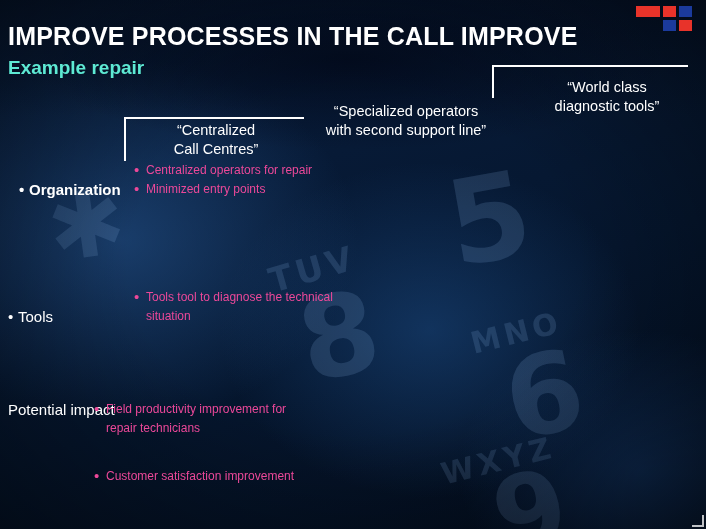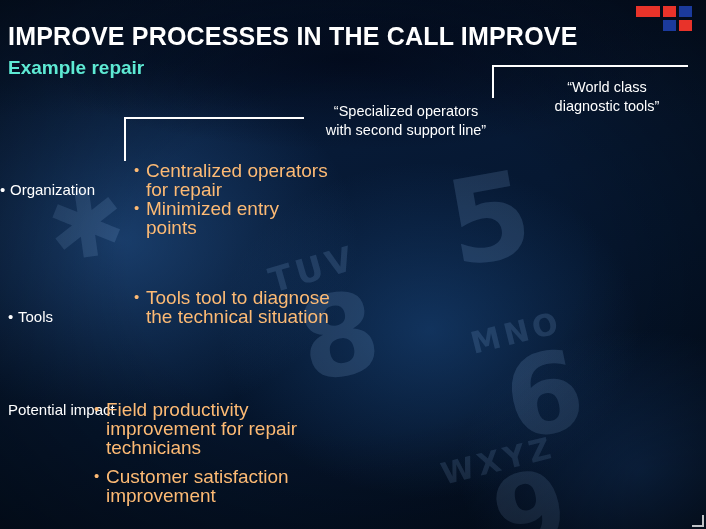--- a/index.html
+++ b/index.html
@@ -115,22 +115,22 @@
   
   .row-label {
     position: absolute;
     color: #ffffff;
     font-size: 15px;
     line-height: 19px;
     white-space: pre-line;
   }
   .bullets {
     position: absolute;
-    color: #fdba74;
-    font-size: 19px;
+    color: #ec4899;
+    font-size: 12px;
     line-height: 19px;
   }
   .bullet {
     position: relative;
     padding-left: 12px;
     margin-bottom: 0;
   }
   .bullet::before {
     content: "\2022";
     position: absolute;
@@ -142,21 +142,21 @@
   .lbl-bullet { position: relative; padding-left: 10px; }
   .lbl-bullet::before {
     content: "\2022";
     position: absolute;
     left: 0;
     top: -1px;
     font-size: 15px;
     line-height: 19px;
   }
 
-  .r1-label { left: 0;  top: 161px; }
+  .r1-label { left: 19px;  top: 161px; font-weight: bold; }
   .r1-bul   { left: 134px; top: 161px; width: 200px; }
   .r2-label { left: 8px;  top: 288px; }
   .r2-bul   { left: 134px; top: 288px; width: 200px; }
   .r3-label { left: 8px;  top: 400px; width: 110px; }
   .r3-bul   { left: 94px;  top: 400px; width: 220px; }
   .r4-bul   { left: 94px;  top: 467px; width: 220px; }
 
   
   .corner-mark {
     position: absolute;
@@ -199,20 +199,22 @@
 
   <div class="line l-h-right"></div>
   <div class="line l-v-right"></div>
   <div class="line l-h-left"></div>
   <div class="line l-v-left"></div>
 
   <div class="callout c-spec">“Specialized operators
 with second support line”</div>
   <div class="callout c-world">“World class
 diagnostic tools”</div>
+  <div class="callout c-centr">“Centralized
+Call Centres”</div>
 
   <div class="row-label r1-label">
     <span class="lbl-bullet">Organization</span>
   </div>
   <div class="bullets r1-bul">
     <div class="bullet">Centralized operators for repair</div>
     <div class="bullet">Minimized entry points</div>
   </div>
 
   <div class="row-label r2-label">

